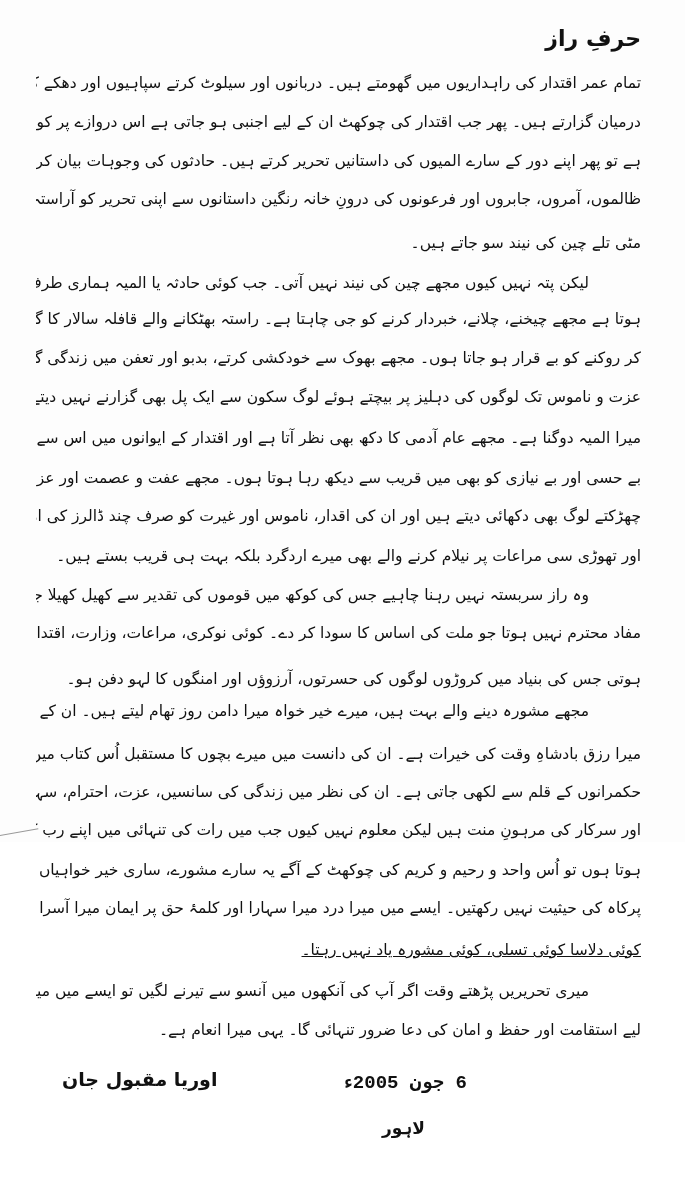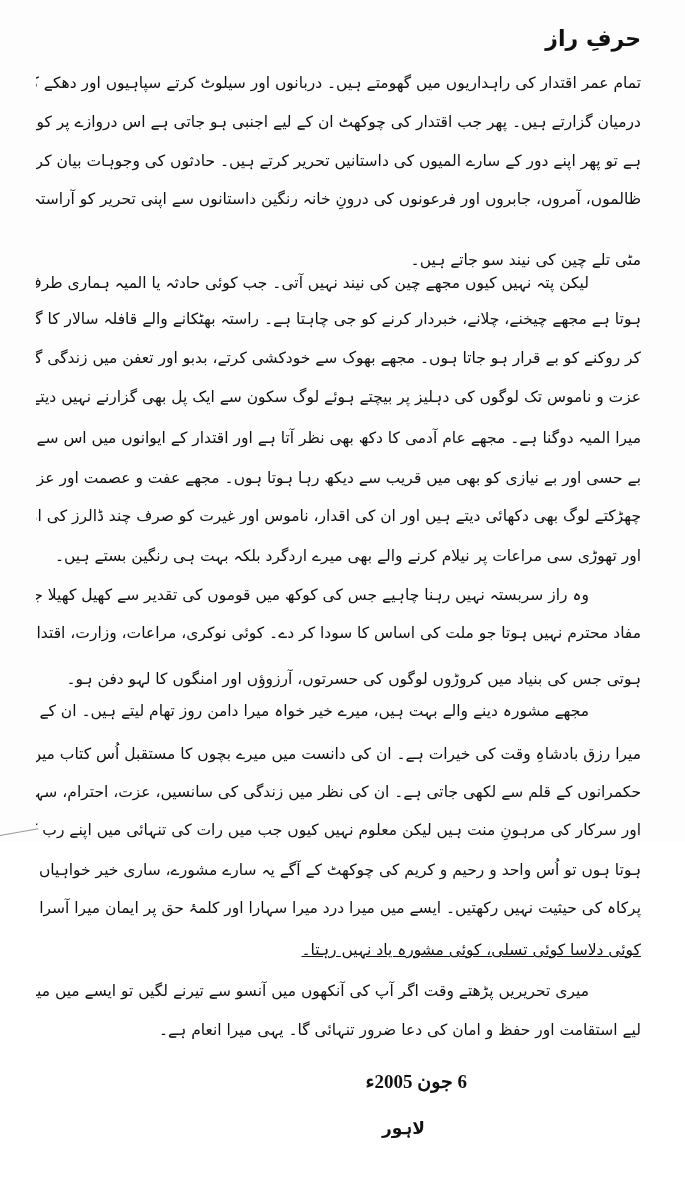--- a/index.html
+++ b/index.html
@@ -50,21 +50,21 @@
   .line.indent {
     right: 96px;
   }
   .sig {
     position: absolute;
     direction: rtl;
     white-space: nowrap;
     font-size: 19px;
     font-weight: bold;
   }
-  .date { font-family: Liberation Serif, serif; }
+  .date { font-family: Liberation Mono, monospace; }
   .corner-mark {
     position: absolute;
     left: 0;
     bottom: 0;
     width: 40px;
     height: 6px;
     border-top: 1px solid #999;
     transform: rotate(-10deg);
     transform-origin: left bottom;
   }
@@ -73,40 +73,41 @@
 <body>
 
 <div class="page">
   <div class="title">حرفِ راز</div>
 
   <div id="body-text">
       <div class="line" style="top: 68px;">تمام عمر اقتدار کی راہداریوں میں گھومتے ہیں۔ دربانوں اور سیلوٹ کرتے سپاہیوں اور دھکے کھاتی خلقِ خدا کے</div>
       <div class="line" style="top: 107px;">درمیان گزارتے ہیں۔ پھر جب اقتدار کی چوکھٹ ان کے لیے اجنبی ہو جاتی ہے اس دروازے پر کوئی اور آ بیٹھتا</div>
       <div class="line" style="top: 146px;">ہے تو پھر اپنے دور کے سارے المیوں کی داستانیں تحریر کرتے ہیں۔ حادثوں کی وجوہات بیان کرتے ہیں۔</div>
       <div class="line" style="top: 184px;">ظالموں، آمروں، جابروں اور فرعونوں کی درونِ خانہ رنگین داستانوں سے اپنی تحریر کو آراستہ کرتے ہیں اور پھر منوں</div>
-      <div class="line last" style="top: 245px;">مٹی تلے چین کی نیند سو جاتے ہیں۔</div>
+      <div class="line last" style="top: 228px;">مٹی تلے چین کی نیند سو جاتے ہیں۔</div>
       <div class="line indent" style="top: 268px;">لیکن پتہ نہیں کیوں مجھے چین کی نیند نہیں آتی۔ جب کوئی حادثہ یا المیہ ہماری طرف بڑھ رہا</div>
       <div class="line" style="top: 304px;">ہوتا ہے مجھے چیخنے، چلانے، خبردار کرنے کو جی چاہتا ہے۔ راستہ بھٹکانے والے قافلہ سالار کا گریبان پکڑ</div>
       <div class="line" style="top: 343px;">کر روکنے کو بے قرار ہو جاتا ہوں۔ مجھے بھوک سے خودکشی کرتے، بدبو اور تعفن میں زندگی گزارتے اور اپنی</div>
       <div class="line last" style="top: 382px;">عزت و ناموس تک لوگوں کی دہلیز پر بیچتے ہوئے لوگ سکون سے ایک پل بھی گزارنے نہیں دیتے۔</div>
       <div class="line" style="top: 423px;">میرا المیہ دوگنا ہے۔ مجھے عام آدمی کا دکھ بھی نظر آتا ہے اور اقتدار کے ایوانوں میں اس سے متعلق</div>
       <div class="line" style="top: 463px;">بے حسی اور بے نیازی کو بھی میں قریب سے دیکھ رہا ہوتا ہوں۔ مجھے عفت و عصمت اور عزت و آبرو پر جان</div>
       <div class="line" style="top: 501px;">چھڑکتے لوگ بھی دکھائی دیتے ہیں اور ان کی اقدار، ناموس اور غیرت کو صرف چند ڈالرز کی امداد، کچھ ڈونرز کی مدد</div>
-      <div class="line last" style="top: 541px;">اور تھوڑی سی مراعات پر نیلام کرنے والے بھی میرے اردگرد بلکہ بہت ہی رنگین بستے ہیں۔</div>
+      <div class="line last" style="top: 541px;">اور تھوڑی سی مراعات پر نیلام کرنے والے بھی میرے اردگرد بلکہ بہت ہی قریب بستے ہیں۔</div>
       <div class="line indent" style="top: 580px;">وہ راز سربستہ نہیں رہنا چاہیے جس کی کوکھ میں قوموں کی تقدیر سے کھیل کھیلا جا رہا ہو۔ کوئی</div>
       <div class="line" style="top: 618px;">مفاد محترم نہیں ہوتا جو ملت کی اساس کا سودا کر دے۔ کوئی نوکری، مراعات، وزارت، اقتدار کی مسند مکرم نہیں</div>
       <div class="line last" style="top: 664px;">ہوتی جس کی بنیاد میں کروڑوں لوگوں کی حسرتوں، آرزوؤں اور امنگوں کا لہو دفن ہو۔</div>
       <div class="line indent" style="top: 696px;">مجھے مشورہ دینے والے بہت ہیں، میرے خیر خواہ میرا دامن روز تھام لیتے ہیں۔ ان کے نزدیک</div>
       <div class="line" style="top: 739px;">میرا رزق بادشاہِ وقت کی خیرات ہے۔ ان کی دانست میں میرے بچوں کا مستقبل اُس کتاب میں درج ہے جو</div>
       <div class="line" style="top: 777px;">حکمرانوں کے قلم سے لکھی جاتی ہے۔ ان کی نظر میں زندگی کی سانسیں، عزت، احترام، سہولتیں سب اس نوکری</div>
       <div class="line" style="top: 815px;">اور سرکار کی مرہونِ منت ہیں لیکن معلوم نہیں کیوں جب میں رات کی تنہائی میں اپنے رب کے سامنے سربسجود</div>
       <div class="line" style="top: 855px;">ہوتا ہوں تو اُس واحد و رحیم و کریم کی چوکھٹ کے آگے یہ سارے مشورے، ساری خیر خواہیاں ہیچ لگنے لگتی ہیں۔</div>
       <div class="line" style="top: 893px;">پرکاہ کی حیثیت نہیں رکھتیں۔ ایسے میں میرا درد میرا سہارا اور کلمۂ حق پر ایمان میرا آسرا بن جاتا ہے۔ پھر قلم کو</div>
       <div class="line last" style="top: 935px; text-decoration: underline;">کوئی دلاسا کوئی تسلی، کوئی مشورہ یاد نہیں رہتا۔</div>
       <div class="line indent" style="top: 976px;">میری تحریریں پڑھتے وقت اگر آپ کی آنکھوں میں آنسو سے تیرنے لگیں تو ایسے میں میرے</div>
       <div class="line last" style="top: 1015px;">لیے استقامت اور حفظ و امان کی دعا ضرور تنہائی گا۔ یہی میرا انعام ہے۔</div>
     </div>
 
   <div class="sig date" style="right:218px; top:1070px;">6 جون 2005ء</div>
   <div class="sig" style="right:260px; top:1118px; font-size:17px;">لاہور</div>
+  <div class="sig" style="left:62px; top:1068px;">اوریا مقبول جان</div>
 
   <div class="corner-mark"></div>
 </div>
 
 </body></html>

